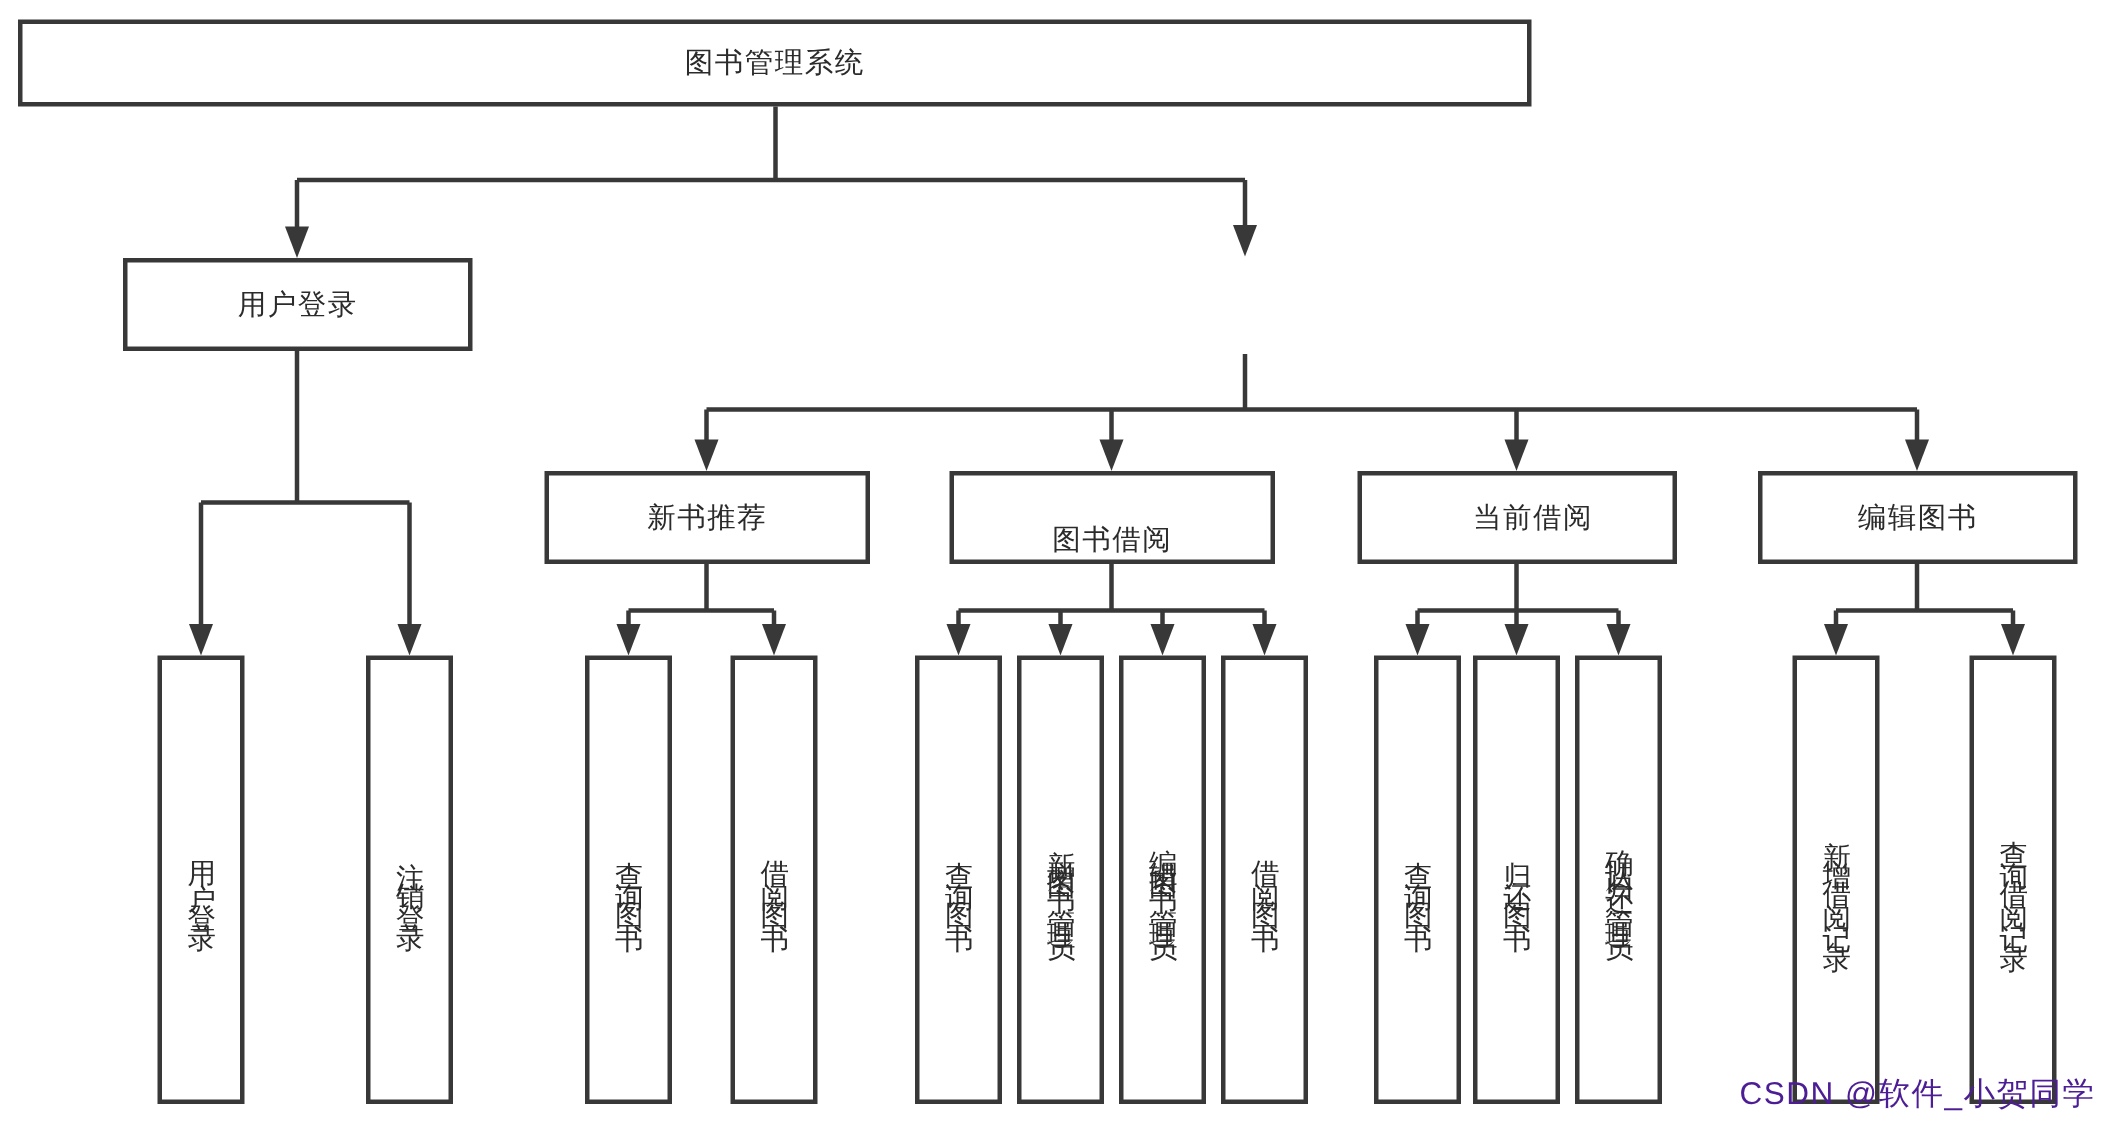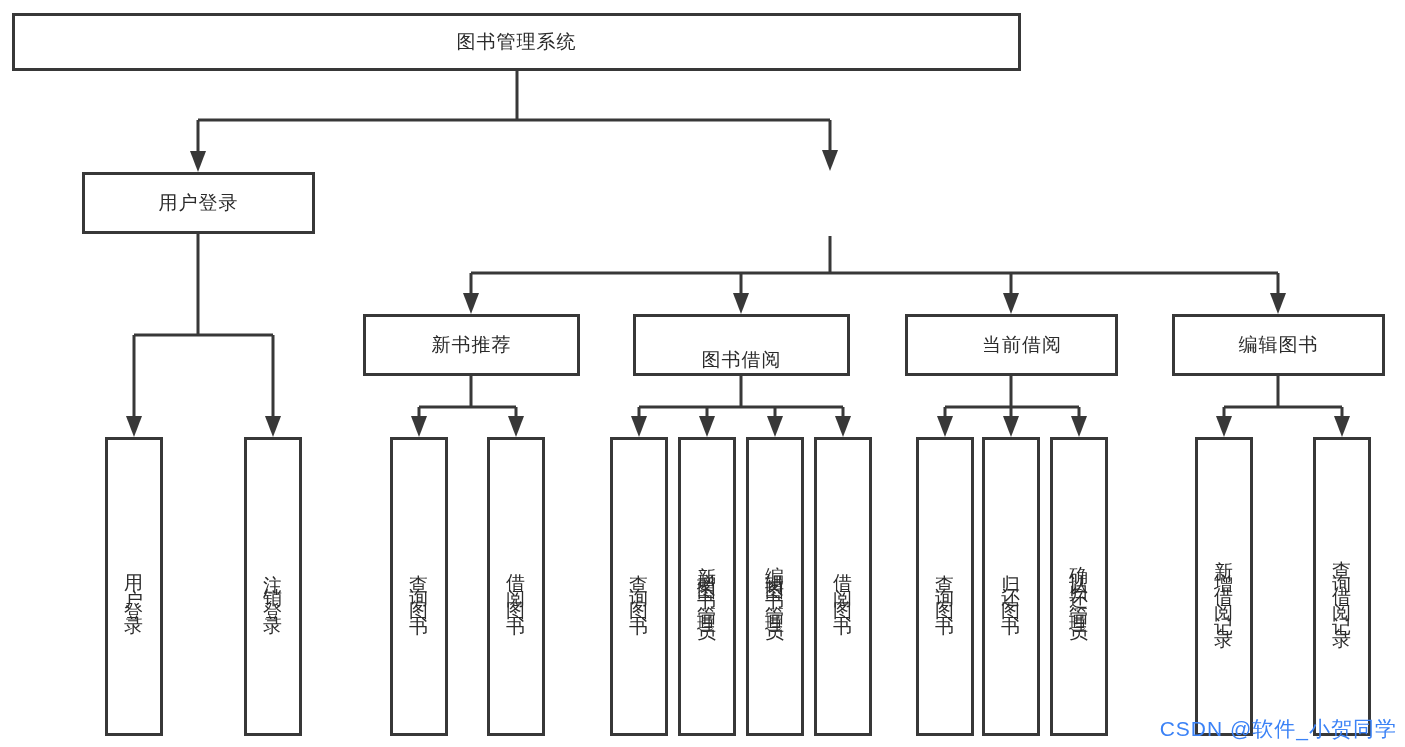--- a/index.html
+++ b/index.html
@@ -62,21 +62,21 @@
   .n-lf-9  { left: 982px;  }
   .n-lf-10 { left: 1050px; }
   .n-lf-11 { left: 1195px; }
   .n-lf-12 { left: 1313px; }
 
   .watermark {
     position: absolute;
     right: 8px;
     bottom: 4px;
     font-size: 21px;
-    color: #3b82f6;
+    color: #4c1d95;
     letter-spacing: 1px;
     white-space: nowrap;
   }
 </style>
 </head>
 <body>
 
 <div id="canvas">
 
   <svg id="connectors" viewBox="0 0 1405 747" xmlns="http://www.w3.org/2000/svg" aria-hidden="true">

